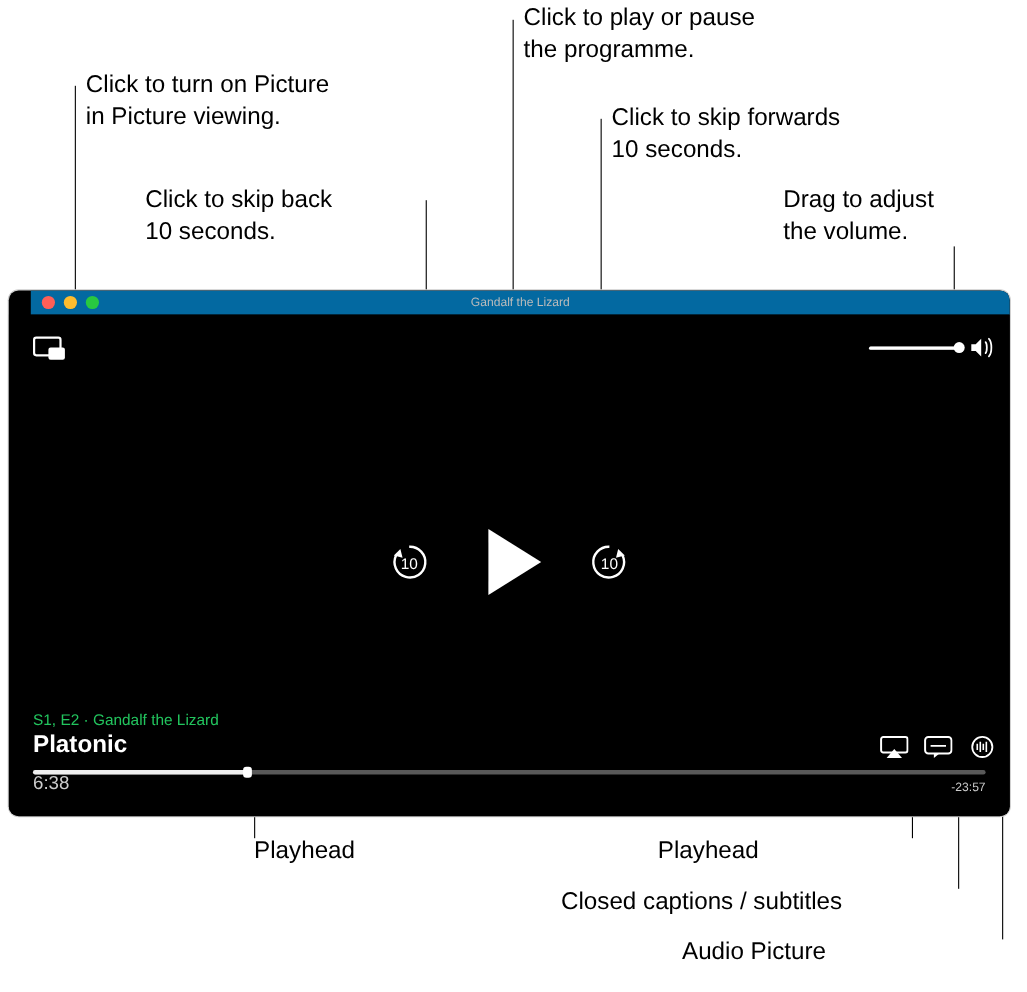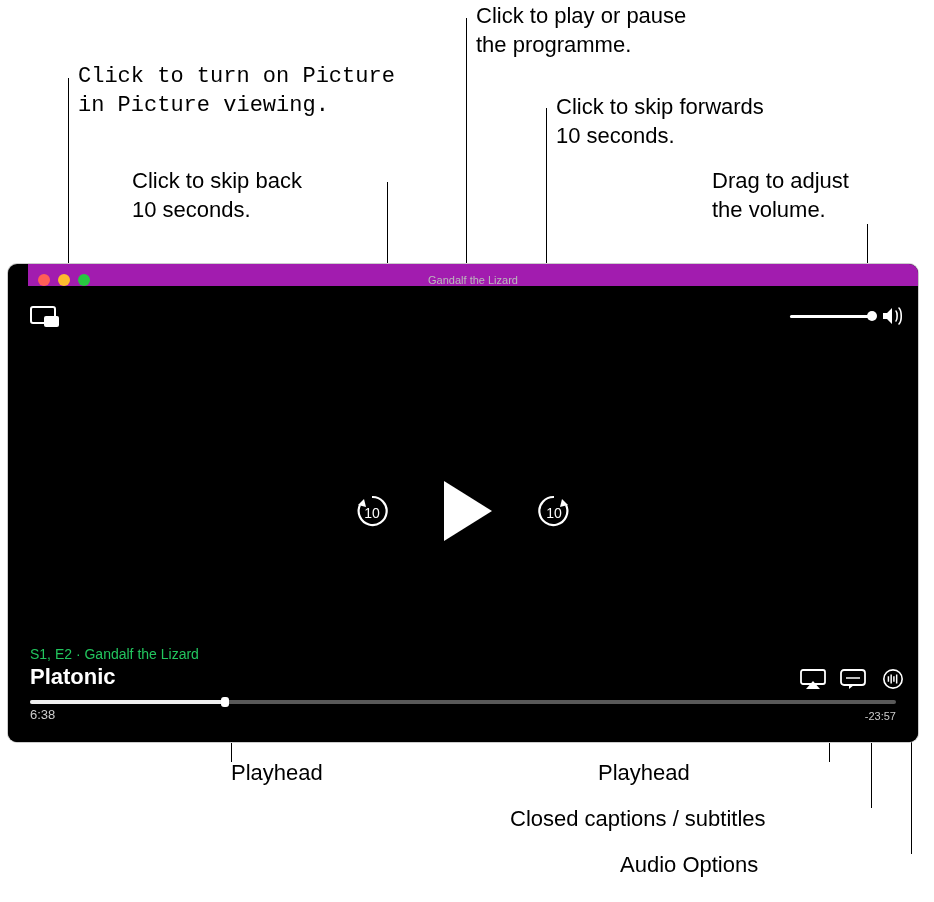--- a/index.html
+++ b/index.html
@@ -28,23 +28,23 @@
     top: 264px;
     width: 910px;
     height: 478px;
     border-radius: 9px;
     overflow: hidden;
     box-shadow: 0 0 0 1px #ccc;
     background: #000;
   }
   .titlebar {
     height: 22px;
-    background: #a21caf;
-    display: flex;
-    align-items: flex-end;
+    background: #0369a1;
+    display: flex;
+    align-items: center;
     position: relative;
     margin-left: 20px;
   }
   .traffic-lights {
     display: flex;
     gap: 8px;
     margin-left: 10px;
   }
   .traffic-lights div {
     width: 12px; height: 12px; border-radius: 50%;
@@ -152,39 +152,39 @@
     width: 22.5%;
   }
   .playhead {
     position:absolute; top:-3px;
     width:8px; height:10px; border-radius:3px;
     background:#fff;
     left: calc(22.5% - 4px);
   }
   .time-left {
     position:absolute; left:22px; bottom:20px;
-    font-size:13px; color:#ccc;
+    font-size:17px; color:#ccc;
   }
   .time-right {
     position:absolute; right:22px; bottom:20px;
     font-size:11px; color:#ccc;
   }
 </style>
 </head>
 <body>
 
-<div class="callout" style="left:78px; top:63px;font-family:Liberation Mono, monospace;">Click to turn on Picture<br>in Picture viewing.</div>
+<div class="callout" style="left:78px; top:63px;">Click to turn on Picture<br>in Picture viewing.</div>
 <div class="callout right" style="left:132px; top:167px; width:265px;">Click to skip back<br>10 seconds.</div>
 <div class="callout" style="left:476px; top:2px;">Click to play or pause<br>the programme.</div>
 <div class="callout" style="left:556px; top:93px;">Click to skip forwards<br>10 seconds.</div>
 <div class="callout right" style="left:712px; top:167px; width:222px;">Drag to adjust<br>the volume.</div>
 <div class="callout" style="left:231px; top:759px;">Playhead</div>
 <div class="callout right" style="left:598px; top:759px; width:230px;">Playhead</div>
 <div class="callout right" style="left:510px; top:805px; width:360px;">Closed captions / subtitles</div>
-<div class="callout right" style="left:620px; top:851px; width:290px;">Audio Options</div>
+<div class="callout right" style="left:620px; top:851px; width:290px;">Audio Picture</div>
 
 <div class="leader" style="left:68px; top:78px; width:1px; height:229px;"></div>
 <div class="leader" style="left:34px; top:307px; width:35px; height:1px;"></div>
 
 <div class="leader" style="left:387px; top:182px; width:1px; height:284px;"></div>
 
 <div class="leader" style="left:466px; top:18px; width:1px; height:454px;"></div>
 
 <div class="leader" style="left:546px; top:108px; width:1px; height:358px;"></div>
 

